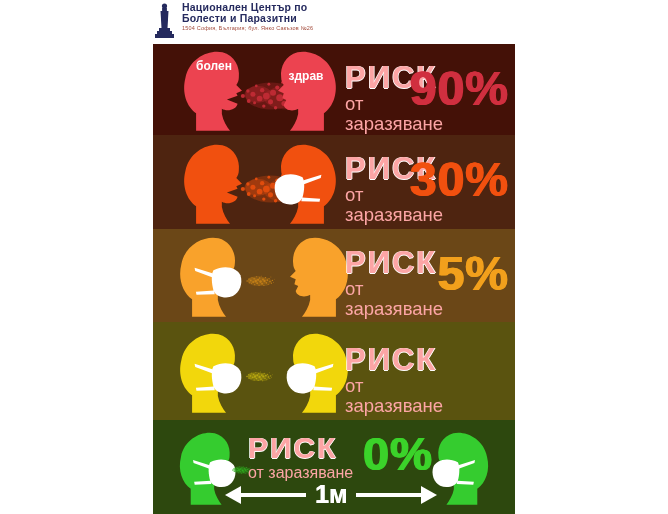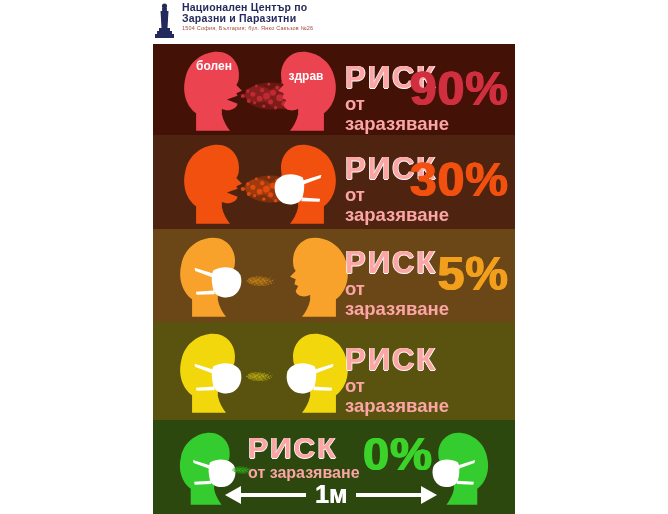--- a/index.html
+++ b/index.html
@@ -31,21 +31,21 @@
   .head{position:absolute;}
   .head use.h{fill:currentColor;}
   .flip{transform:scaleX(-1);}
 
   .plabel{position:absolute;width:66px;text-align:center;color:#ffffff;
           font-size:12px;font-weight:bold;}
 
   .risk-text{position:absolute;left:192px;top:18px;width:112px;text-align:left;color:#fca5a5;}
   .risk-title{font-size:31px;line-height:31px;font-weight:bold;letter-spacing:2px;
               text-shadow:0.8px 0 #fff,-0.8px 0 #fff,0 0.6px #fff;}
-  .risk-sub{font-size:18.5px;line-height:20px;font-weight:bold;margin-top:1px;}
+  .risk-sub{font-size:18.5px;line-height:20px;font-weight:normal;margin-top:1px;}
   .pct{position:absolute;right:6px;top:24px;font-size:48px;line-height:41px;font-weight:bold;
        letter-spacing:1px;text-shadow:0.8px 0 currentColor,-0.8px 0 currentColor;}
   .r1 .pct{color:#d02f3f;}
   .r2 .pct{color:#f1500f;}
   .r3 .pct{color:#f2a01c;}
   .r4 .pct{color:#f2d70c;}
 
   
   .r5 .risk-text{left:95px;top:13px;width:116px;}
   .r5 .risk-title{font-size:30px;line-height:30px;}
@@ -121,21 +121,21 @@
         <rect x="8.6" y="6" width="4.8" height="3"></rect>
         <path d="M7,9 H15 L14,26 H8 Z"></path>
         <rect x="5.5" y="26" width="11" height="3"></rect>
         <rect x="3.5" y="29" width="15" height="3"></rect>
         <rect x="1.5" y="32" width="19" height="4"></rect>
       </g>
     </svg>
     <div class="org">
       <div class="org-name">
         <div>Национален Център по</div>
-        <div>Заразни и Паразитни</div>
+        <div>Болести и Паразитни</div>
       </div>
       <div class="org-addr">1504 София, България; бул. Янко Сакъзов №26</div>
     </div>
   </header>
 
   <div class="band">
 
     <section class="row r1">
       <svg class="head person" style="left:28px;top:5px;width:66px;height:82px" viewBox="0 0 105 130">
           <use class="h" href="#head-open"></use>

